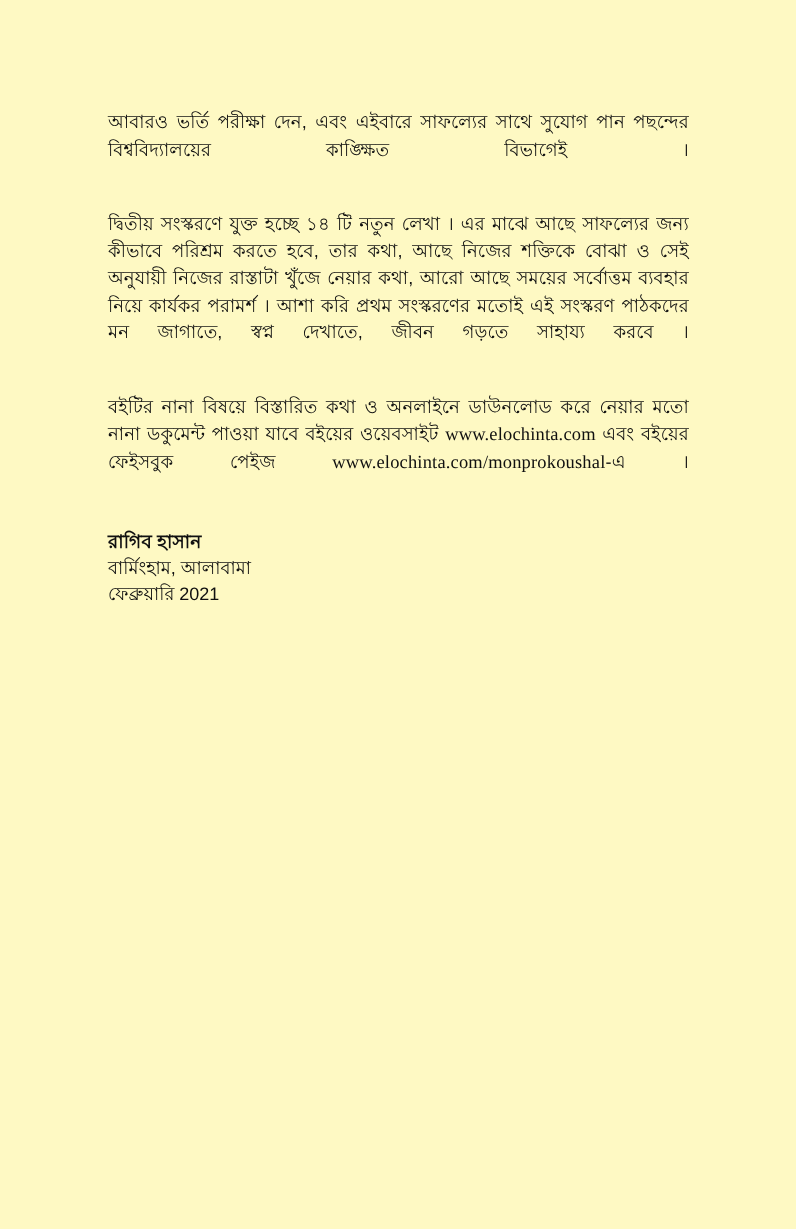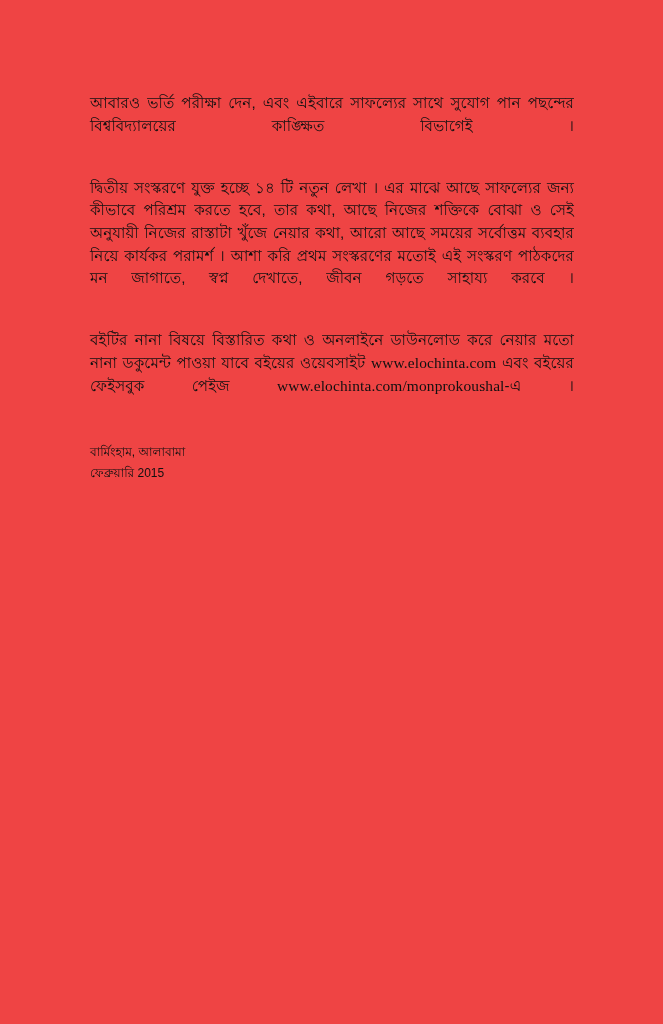--- a/index.html
+++ b/index.html
@@ -13,21 +13,21 @@
     background: #ffffff;
     font-family: "Liberation Sans", "DejaVu Sans", sans-serif;
     color: #000000;
     overflow: hidden;
   }
 
   .page {
     position: relative;
     width: 663px;
     height: 1024px;
-    background: #ef4444;
+    background: #fef9c3;
     box-sizing: border-box;
   }
 
   .content {
     position: absolute;
     left: 90px;
     top: 92px;
     width: 484px;
   }
 
@@ -63,21 +63,21 @@
     font-size: 15.4px;
     letter-spacing: 0.15px;
   }
 
   .signature {
     margin-top: 22px;
   }
 
   .sig-line {
     font-family: "Liberation Sans", "DejaVu Sans", sans-serif;
-    font-size: 12px;
+    font-size: 15px;
     line-height: 21.5px;
     color: #101010;
     white-space: nowrap;
   }
 
   .sig-name {
     font-weight: 700;
     font-size: 15.4px;
     letter-spacing: 0.2px;
   }
@@ -93,19 +93,20 @@
 
 
     <p class="para">দ্বিতীয় সংস্করণে যুক্ত হচ্ছে ১৪ টি নতুন লেখা । এর মাঝে আছে সাফল্যের জন্য কীভাবে পরিশ্রম করতে হবে, তার কথা, আছে নিজের শক্তিকে বোঝা ও সেই অনুযায়ী নিজের রাস্তাটা খুঁজে নেয়ার কথা, আরো আছে সময়ের সর্বোত্তম ব্যবহার নিয়ে কার্যকর পরামর্শ । আশা করি প্রথম সংস্করণের মতোই এই সংস্করণ পাঠকদের মন জাগাতে, স্বপ্ন দেখাতে, জীবন গড়তে সাহায্য করবে ।</p>
 
     <p class="para para-links">
       <span>বইটির নানা বিষয়ে বিস্তারিত কথা ও অনলাইনে ডাউনলোড করে নেয়ার মতো নানা ডকুমেন্ট পাওয়া যাবে বইয়ের ওয়েবসাইট </span><span class="url">www.elochinta.com</span><span> এবং বইয়ের ফেইসবুক পেইজ </span><span class="url">www.elochinta.com/monprokoushal</span><span>-এ ।</span>
     </p>
 
 
     <div class="signature">
+      <div class="sig-line sig-name">রাগিব হাসান</div>
       <div class="sig-line">বার্মিংহাম, আলাবামা</div>
-      <div class="sig-line">ফেব্রুয়ারি 2015</div>
+      <div class="sig-line">ফেব্রুয়ারি 2021</div>
     </div>
 
   </div>
 
 </div>
 
 </body></html>

